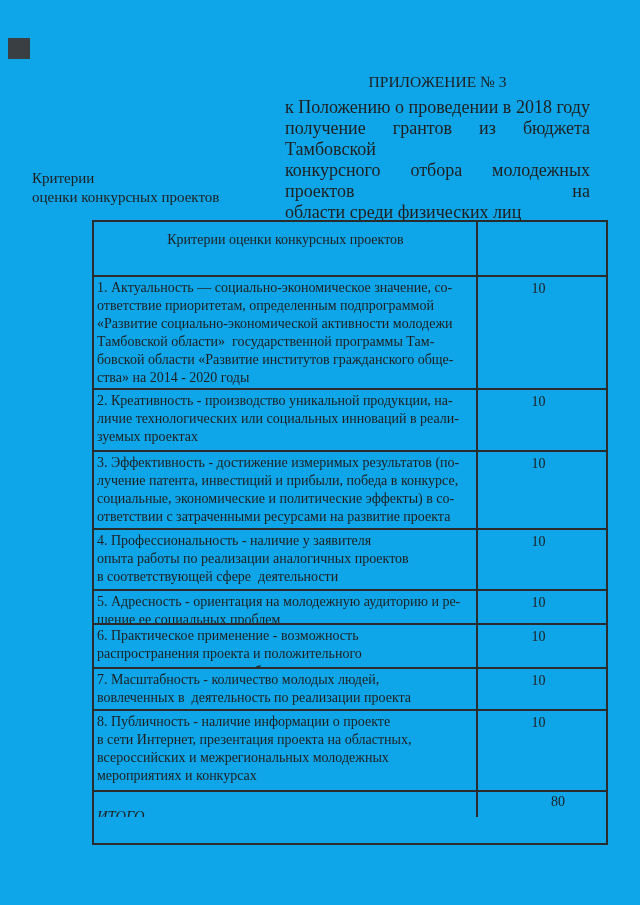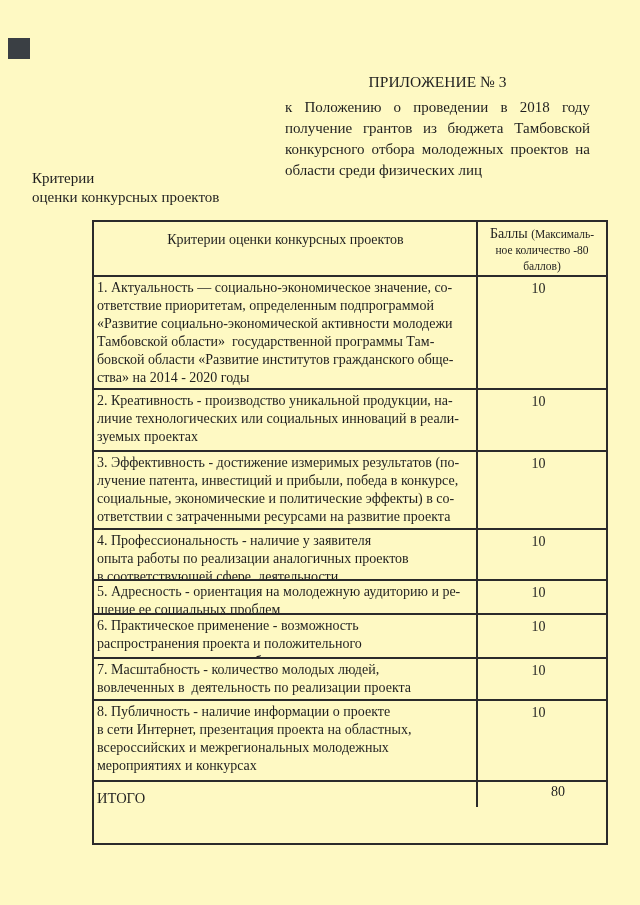--- a/index.html
+++ b/index.html
@@ -4,32 +4,32 @@
 <style>
   html,body{margin:0;padding:0;}
   body{
     width:640px;height:905px;
     background:#ffffff;
     font-family:"Liberation Serif","DejaVu Serif",serif;
     color:#1f1f1f;
     position:relative;
     overflow:hidden;
   }
-  .page{position:absolute;inset:0;background:#fef9c3;}
+  .page{position:absolute;inset:0;background:#0ea5e9;}
   .scan-mark{
     position:absolute;left:8px;top:38px;width:22px;height:21px;
     background:#3a3f44;
   }
   .appendix-title{
     position:absolute;left:285px;top:73px;width:305px;
     text-align:center;font-size:15.5px;white-space:nowrap;
   }
   .address-block{
     position:absolute;left:285px;top:97px;width:305px;
-    font-size:15px;line-height:21px;
+    font-size:18px;line-height:21px;
   }
   .addr-line{width:305px;}
   .addr-line.just{text-align:justify;text-align-last:justify;}
   .subtitle{
     position:absolute;left:32px;width:600px;
     font-size:15px;white-space:nowrap;
   }
   .subtitle.s1{top:170px;}
   .subtitle.s2{top:189px;}
 
@@ -44,21 +44,21 @@
     width:384px;box-sizing:border-box;border-right:2px solid #2b2b2b;
     padding:2px 2px 0 3px;overflow:hidden;
   }
   .c2{flex:1;box-sizing:border-box;text-align:center;overflow:hidden;}
   .crit-text{white-space:pre;}
   .hdr1{text-align:center;padding-top:9px;}
   .hdr2{padding-top:4px;line-height:16px;}
   .pts-big{font-size:14px;}
   .pts-small{font-size:11.5px;}
   .pts-val{padding-top:3px;padding-right:26px;margin-left:19px;}
-  .total-label{padding-top:7px;font-size:14.5px;}
+  .total-label{padding-top:15px;font-size:14.5px;font-style:italic;}
   .total-val{padding-top:1px;padding-left:24px;margin-left:8px;}
 </style>
 </head>
 <body>
 
 <div class="page">
 
   <div class="scan-mark"></div>
 
   <div class="appendix-title">ПРИЛОЖЕНИЕ № 3</div>
@@ -70,25 +70,20 @@
     <div class="addr-line">области среди физических лиц</div>
   </div>
 
   <div class="subtitle s1">Критерии</div>
   <div class="subtitle s2">оценки конкурсных проектов</div>
 
   <div class="tbl">
 
     <div class="row" style="height:55px">
       <div class="c1 hdr1">Критерии оценки конкурсных проектов</div>
-      <div class="c2 hdr2">
-        <div><span class="pts-big">Баллы</span> <span class="pts-small">(Максималь-</span></div>
-        <div class="pts-small">ное количество -80</div>
-        <div class="pts-small">баллов)</div>
-      </div>
     </div>
 
     <div class="row" style="height:113px">
       <div class="c1 crit-text">1. Актуальность — социально-экономическое значение, со-
 ответствие приоритетам, определенным подпрограммой
 «Развитие социально-экономической активности молодежи
 Тамбовской области»  государственной программы Там-
 бовской области «Развитие институтов гражданского обще-
 ства» на 2014 - 2020 годы</div>
       <div class="c2 pts-val">10</div>
@@ -102,21 +97,21 @@
     </div>
 
     <div class="row" style="height:78px">
       <div class="c1 crit-text">3. Эффективность - достижение измеримых результатов (по-
 лучение патента, инвестиций и прибыли, победа в конкурсе,
 социальные, экономические и политические эффекты) в со-
 ответствии с затраченными ресурсами на развитие проекта</div>
       <div class="c2 pts-val">10</div>
     </div>
 
-    <div class="row" style="height:51px">
+    <div class="row" style="height:61px">
       <div class="c1 crit-text">4. Профессиональность - наличие у заявителя
 опыта работы по реализации аналогичных проектов
 в соответствующей сфере  деятельности</div>
       <div class="c2 pts-val">10</div>
     </div>
 
     <div class="row" style="height:34px">
       <div class="c1 crit-text">5. Адресность - ориентация на молодежную аудиторию и ре-
 шение ее социальных проблем</div>
       <div class="c2 pts-val">10</div>

